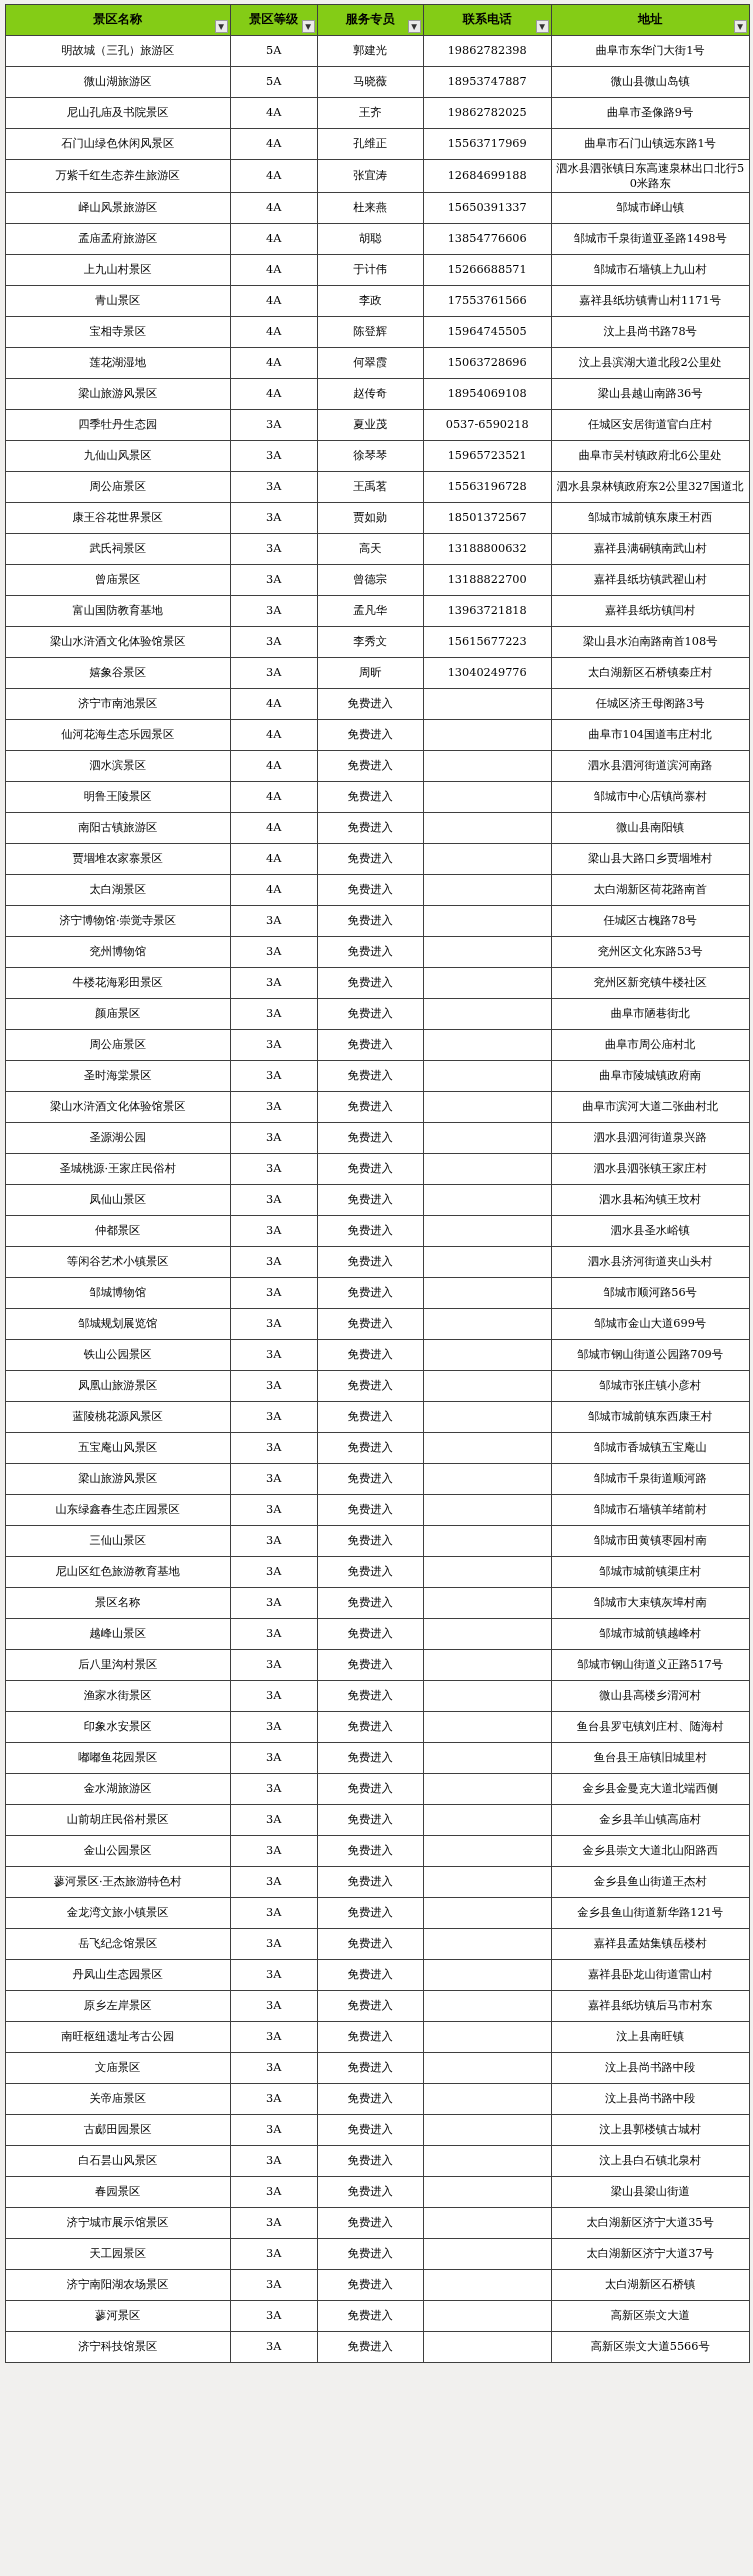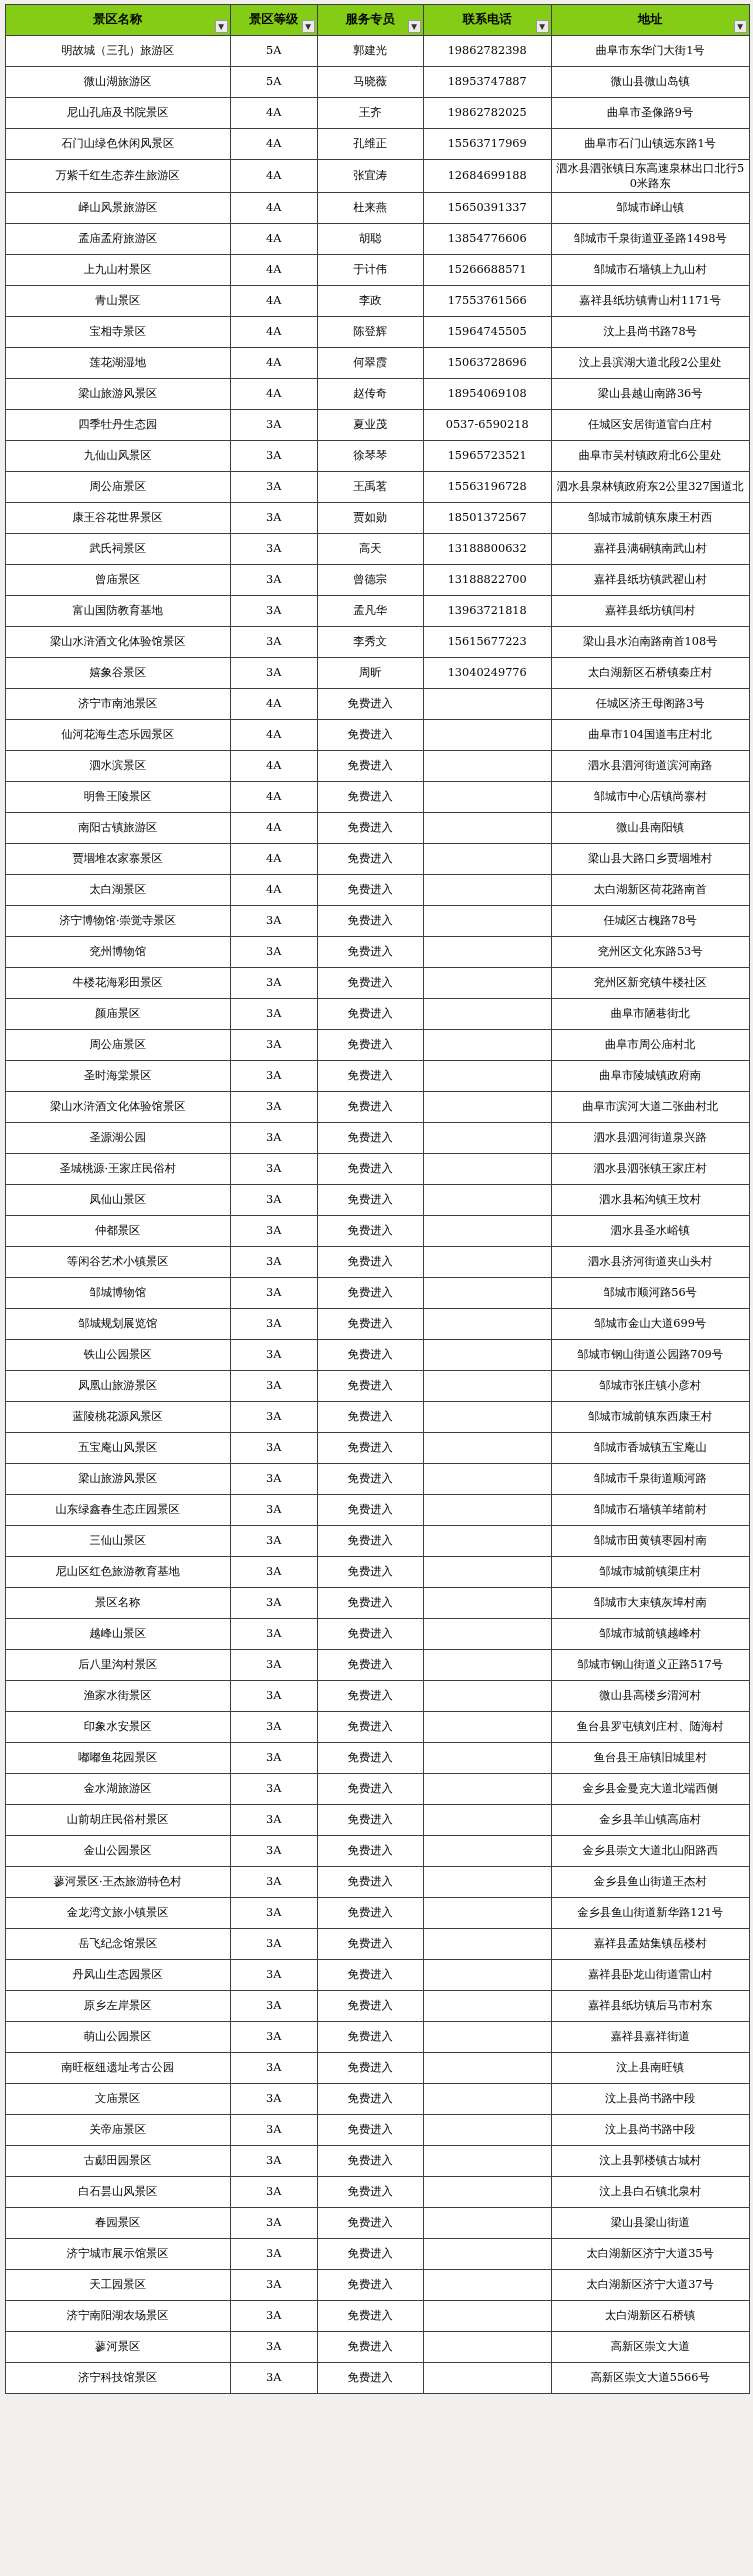--- a/index.html
+++ b/index.html
@@ -532,27 +532,20 @@
           <td>嘉祥县卧龙山街道雷山村</td>
         </tr>
         <tr>
           <td>原乡左岸景区</td>
           <td>3A</td>
           <td>免费进入</td>
           <td></td>
           <td>嘉祥县纸坊镇后马市村东</td>
         </tr>
         <tr>
-          <td>萌山公园景区</td>
-          <td>3A</td>
-          <td>免费进入</td>
-          <td></td>
-          <td>嘉祥县嘉祥街道</td>
-        </tr>
-        <tr>
           <td>南旺枢纽遗址考古公园</td>
           <td>3A</td>
           <td>免费进入</td>
           <td></td>
           <td>汶上县南旺镇</td>
         </tr>
         <tr>
           <td>文庙景区</td>
           <td>3A</td>
           <td>免费进入</td>

